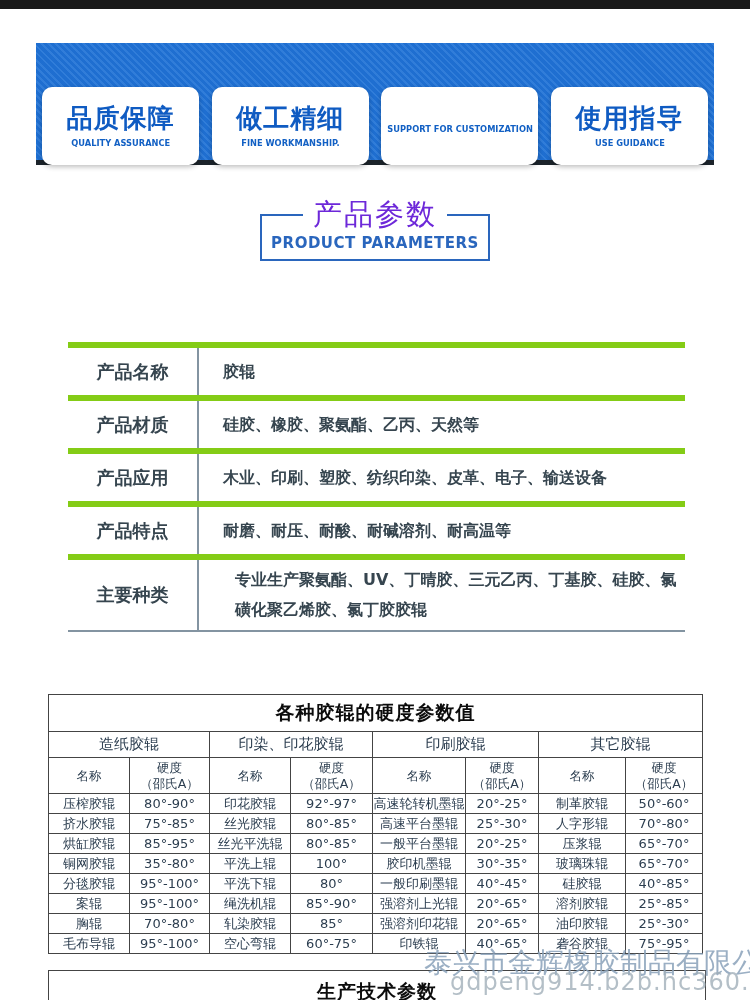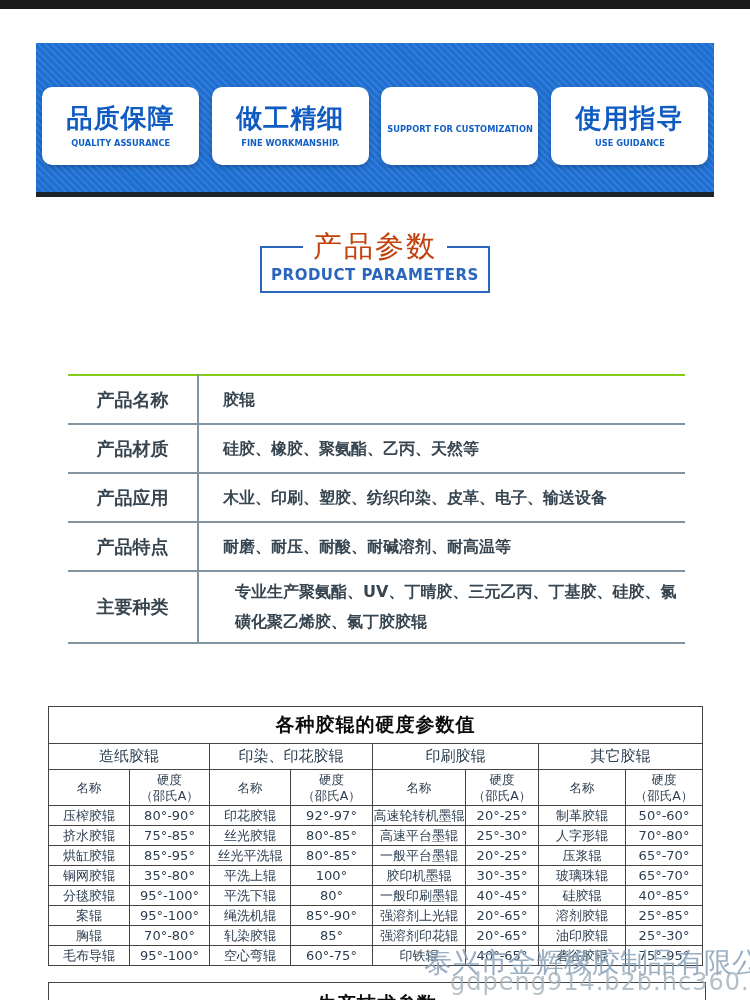--- a/index.html
+++ b/index.html
@@ -6,44 +6,44 @@
   body{
     width:750px;height:1000px;overflow:hidden;position:relative;
     background:#ffffff;
     font-family:"DejaVu Sans","Liberation Sans",sans-serif;
   }
   
   .top-bar{height:9px;width:750px;background:#191919;}
 
   
   .banner{
-    margin:34px 36px 0 36px;height:154px;box-sizing:border-box;
+    margin:34px 36px 0 36px;height:122px;box-sizing:border-box;
     background:#2173d6;
     background-image:repeating-linear-gradient(45deg,rgba(255,255,255,0.07) 0px,rgba(255,255,255,0.07) 2px,rgba(10,70,160,0.10) 2px,rgba(10,70,160,0.10) 5px);
     border-bottom:5px solid #1c242b;
     display:flex;justify-content:space-between;align-items:flex-start;
     padding:44px 6px 0 6px;
   }
   .badge{
     width:157px;height:78px;background:#fff;border-radius:10px;
     display:flex;flex-direction:column;align-items:center;justify-content:center;
     box-shadow:0 2px 5px rgba(0,0,0,0.25);
   }
   .badge-cn{font-size:26px;font-weight:bold;color:#0f5bc2;letter-spacing:1px;line-height:28px;}
   .badge-en{font-size:9px;font-weight:bold;color:#1260c4;margin-top:6px;white-space:nowrap;transform:scale(0.92);}
 
   
   .sec-title{width:230px;margin:33px auto 0 auto;position:relative;text-align:center;}
   .sec-frame{position:absolute;left:0;right:0;top:16px;bottom:0;border:2px solid #2a66bd;}
-  .sec-cn{position:relative;display:inline-block;background:#ffffff;padding:0 10px;font-size:29px;color:#c2410c;line-height:33px;letter-spacing:2px;}
+  .sec-cn{position:relative;display:inline-block;background:#ffffff;padding:0 10px;font-size:29px;color:#6d28d9;line-height:33px;letter-spacing:2px;}
   .sec-en{position:relative;font-size:15px;font-weight:bold;color:#2a66bd;padding:3px 0 9px 0;letter-spacing:0.5px;}
 
   
   .pinfo{margin:81px 0 0 68px;width:617px;border-collapse:collapse;color:#36454f;}
-  .pinfo td{border-top:2px solid #84cc16;border-bottom:2px solid #8394a1;font-weight:bold;}
+  .pinfo td{border-top:6px solid #84cc16;border-bottom:2px solid #8394a1;font-weight:bold;}
   .pinfo td.lbl{width:127px;text-align:center;font-size:18px;border-right:2px solid #8394a1;}
   .pinfo td.val{font-size:16px;padding:5px 8px 5px 24px;line-height:30px;}
   .pinfo tr.short td{height:37px;}
 
   
   .htable{margin:62px 0 16px 48px;width:654px;border-collapse:collapse;color:#2b3d4f;table-layout:fixed;}
   .htable td,.htable th{border:1px solid #444;text-align:center;padding:0;overflow:hidden;white-space:nowrap;}
   .htable .t-title{font-size:19px;font-weight:bold;color:#0c0c0c;height:36px;letter-spacing:1px;}
   .htable .t-group{font-size:15px;height:25px;font-weight:normal;}
   .htable .t-sub{font-size:12.5px;height:35px;font-weight:normal;line-height:16px;}

